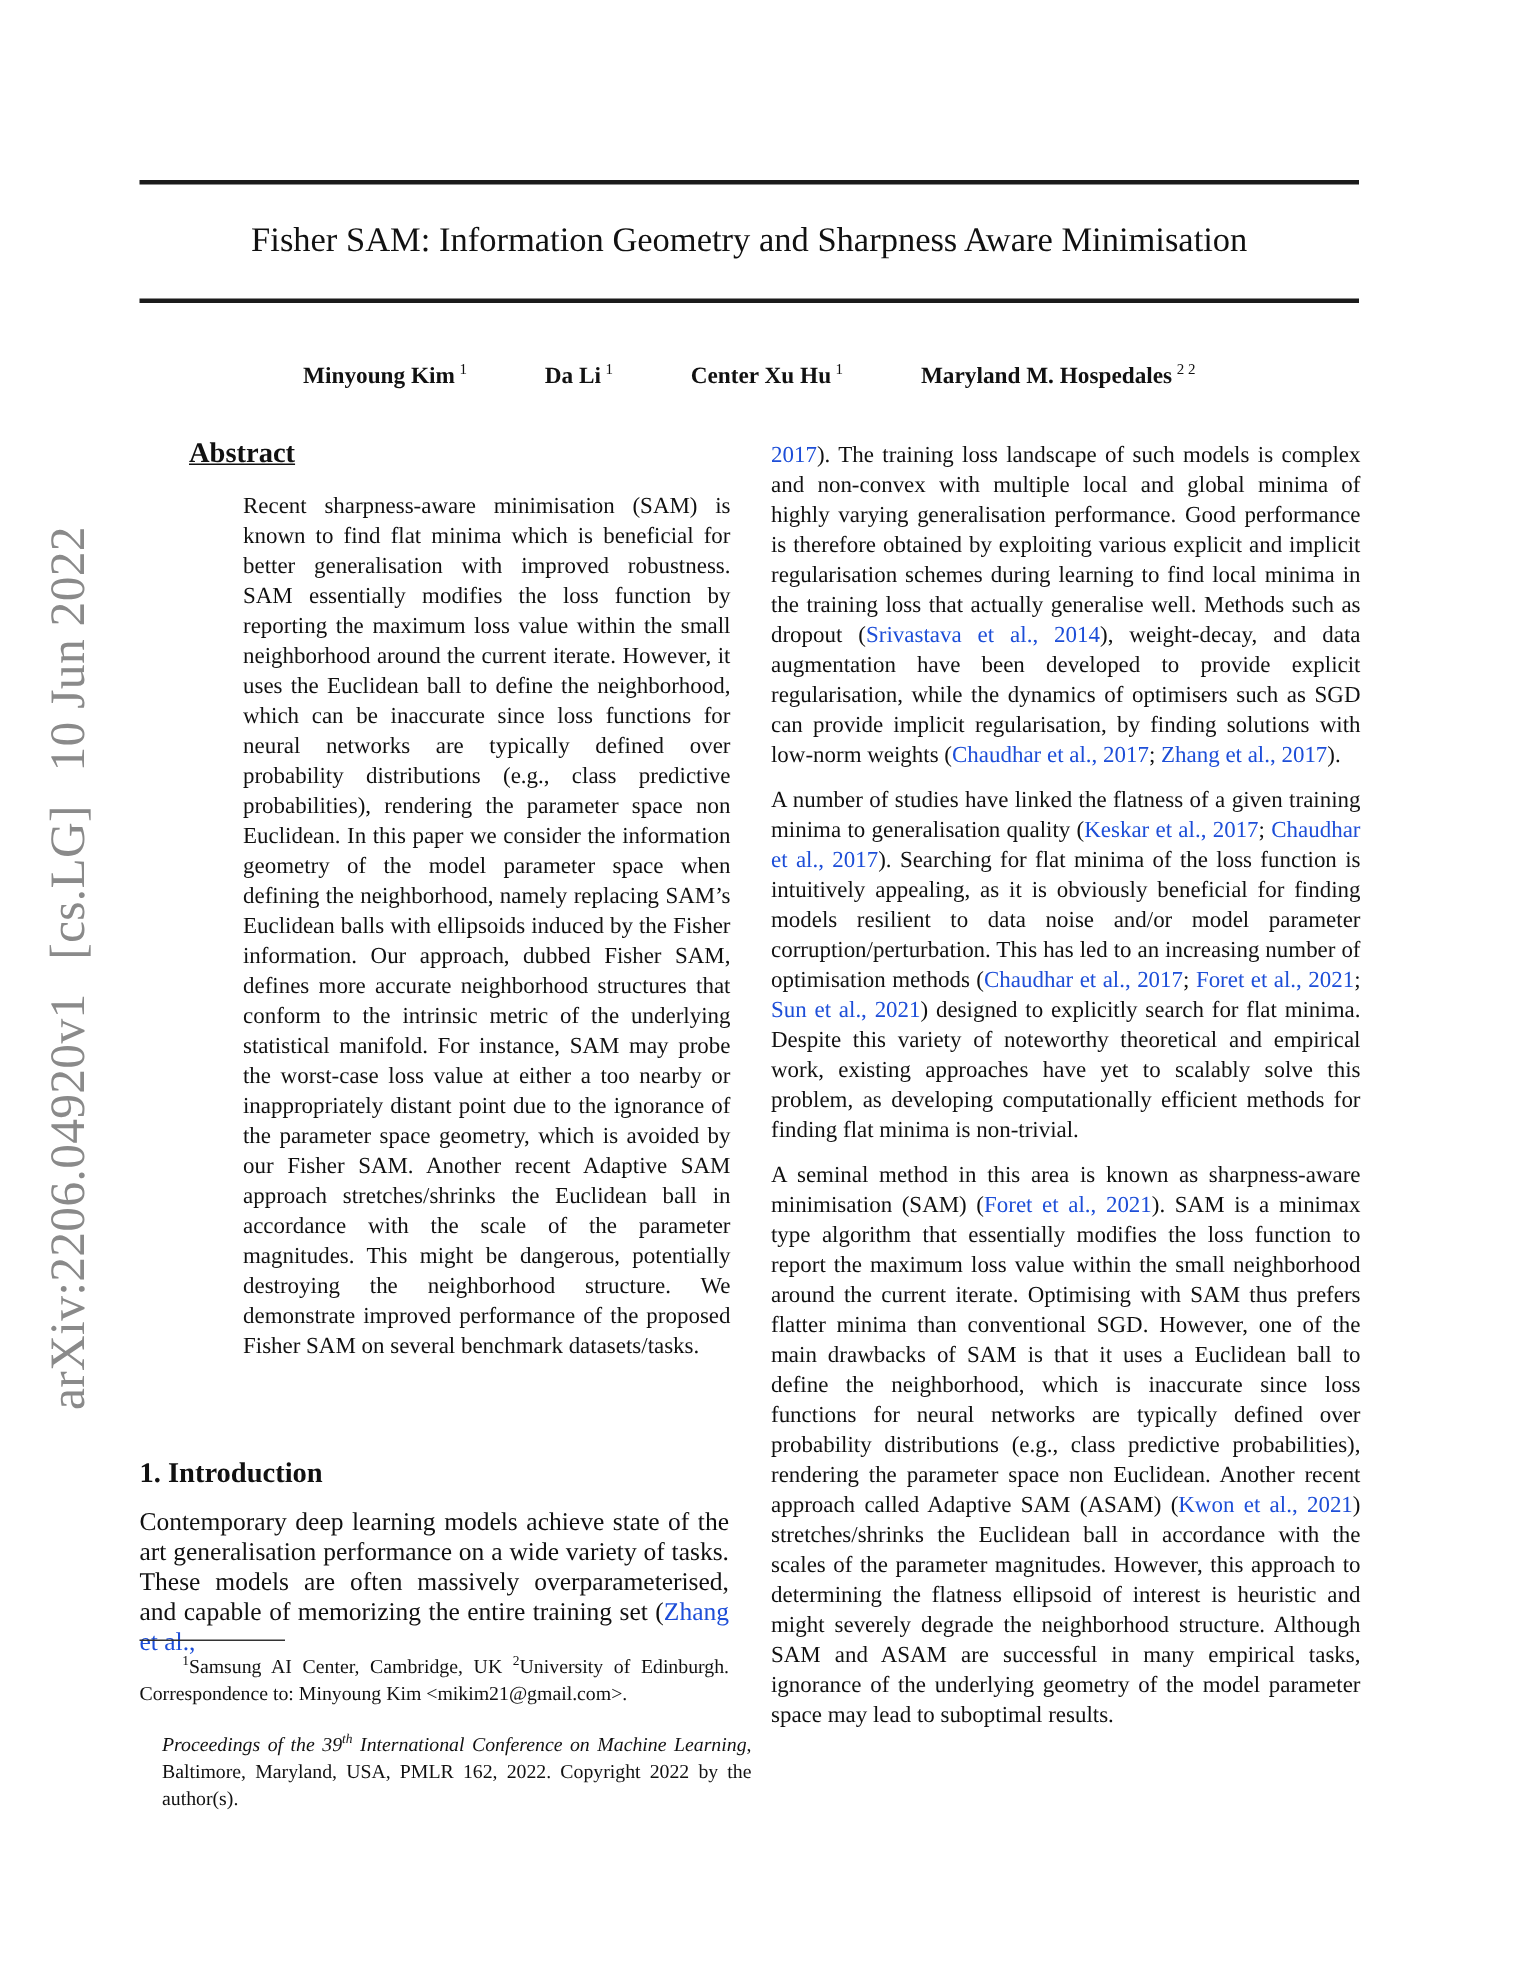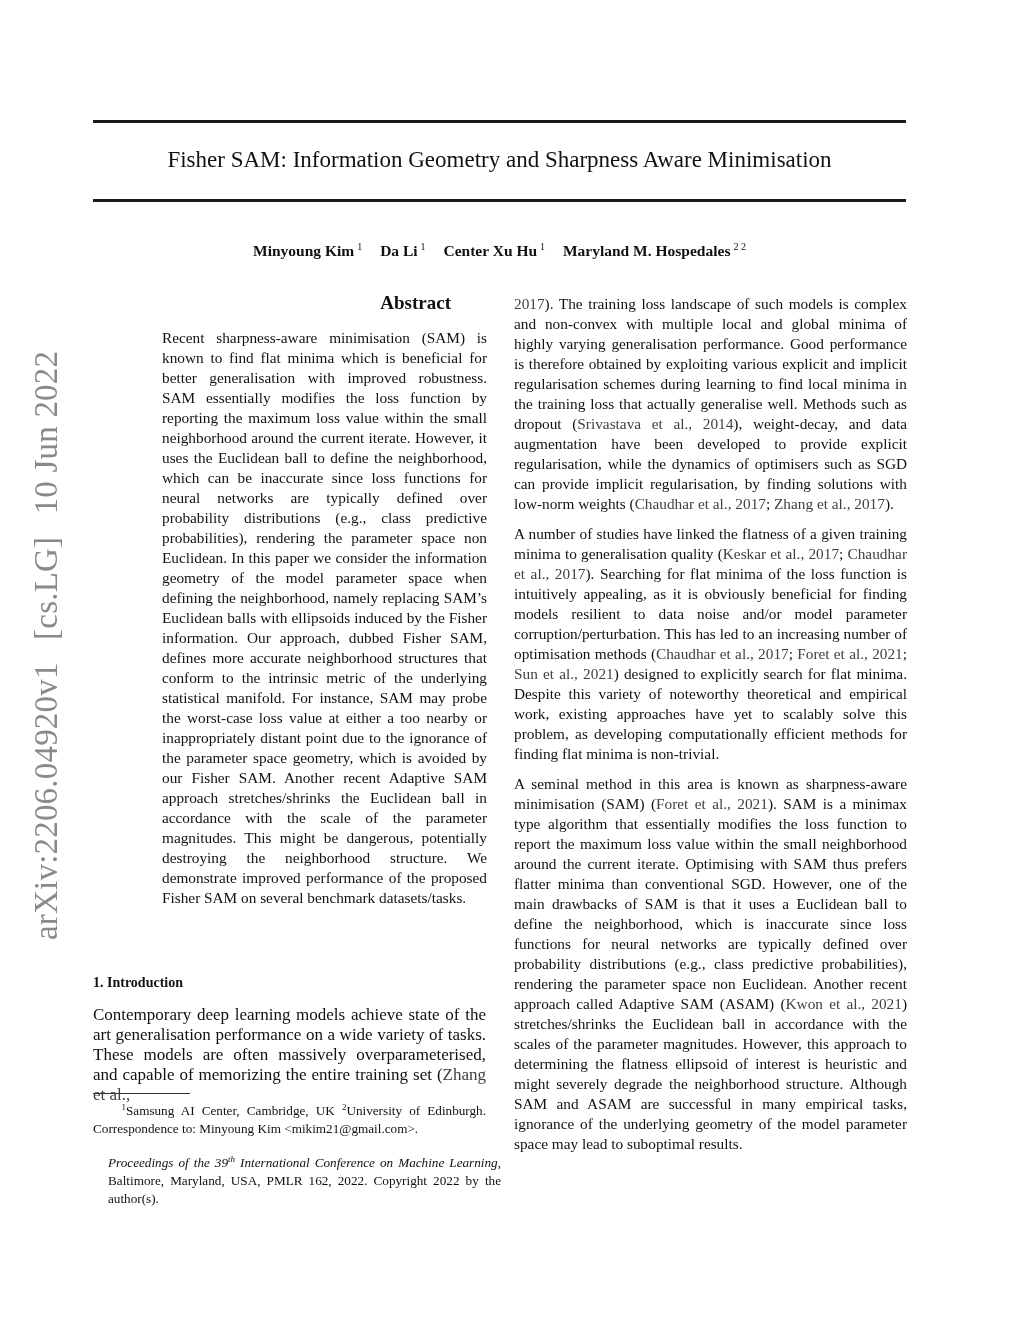--- a/index.html
+++ b/index.html
@@ -26,35 +26,35 @@
     .rule.top { top: 120px; }
     .rule.bottom { top: 199px; }
     .title {
       position: absolute; left: 93px; width: 813px; top: 143px;
       text-align: center; font-weight: normal; font-size: 23px; line-height: 34px;
     }
     .authors {
       position: absolute; left: 93px; width: 813px; top: 236px;
       text-align: center; font-weight: bold; font-size: 15.5px; line-height: 22px;
     }
-    .authors .author { margin: 0 7px; }
+    .authors .author { margin: 0 24px; }
     .authors sup { font-weight: normal; font-size: 10px; vertical-align: 6px; margin-left: 3px; }
     .abstract-heading {
       position: absolute; left: 126px; width: 325px; top: 290px;
-      text-align: right; font-weight: bold; font-size: 19px; line-height: 26px;
+      text-align: left; font-weight: bold; font-size: 19px; line-height: 26px; text-decoration: underline;
     }
     .abstract-body {
       position: absolute; left: 126px; width: 325px; top: 328px;
       font-size: 15.3px; line-height: 20px; text-align: justify;
       hyphens: auto;
       margin-left: 36px;
     }
     .section-heading {
       position: absolute; left: 93px; top: 970px;
-      font-weight: bold; font-size: 14px; line-height: 26px;
+      font-weight: bold; font-size: 19px; line-height: 26px;
     }
     .intro-left {
       position: absolute; left: 93px; width: 393px; top: 1005px;
       font-size: 17px; line-height: 20px; text-align: justify;
     }
     .footnote-rule {
       position: absolute; left: 93px; top: 1093px; width: 97px; height: 1px; background: #333;
     }
     .footnote {
       position: absolute; left: 93px; width: 393px; top: 1098px;
@@ -64,21 +64,21 @@
     .proceedings {
       position: absolute; left: 93px; width: 393px; top: 1150px;
       font-size: 13.2px; line-height: 18px; text-align: justify; margin-left: 15px;
     }
     .proceedings i sup { font-size: 9px; vertical-align: 5px; }
     .right-col {
       position: absolute; left: 514px; width: 393px; top: 294px;
       font-size: 15.3px; line-height: 20px; text-align: justify;
     }
     .right-col p { margin: 0 0 10px 0; }
-    a.cite { color: #404040; text-decoration: none; }
+    a.cite { color: #1d4ed8; text-decoration: none; }
     p { margin: 0; }
   </style>
 </head>
 <body>
 
 <div class="arxiv-stamp">
   <span>arXiv:2206.04920v1</span>
   <span>[cs.LG]</span>
   <span>10 Jun 2022</span>
 </div>

